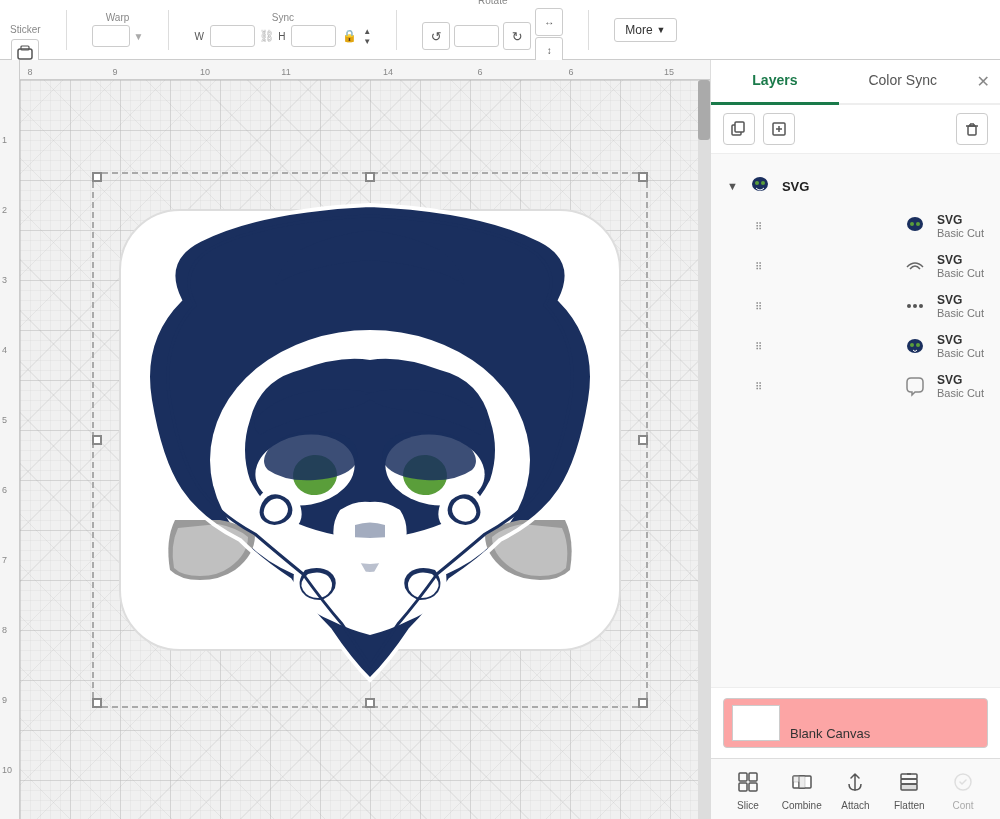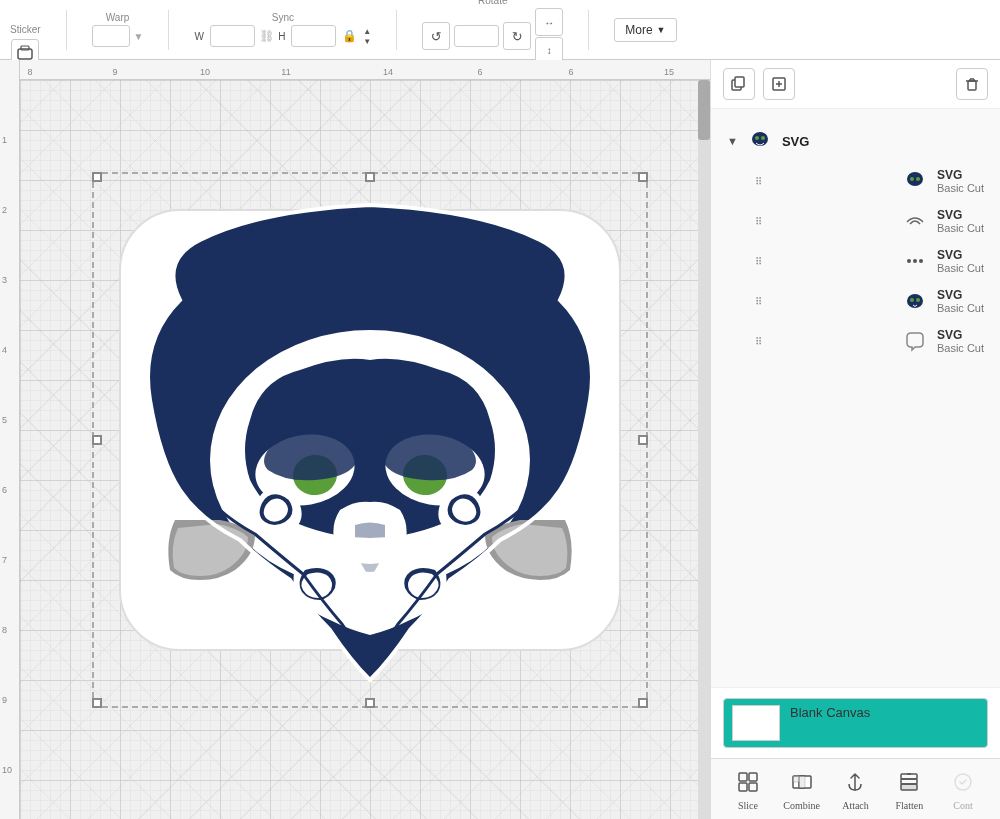--- a/index.html
+++ b/index.html
@@ -311,26 +311,26 @@
     }
 
     
     #blank-canvas-area {
       padding: 10px 12px;
       border-top: 1px solid #eee;
       background: #fff;
     }
     .blank-canvas-btn {
       display: flex;
-      align-items: flex-start;
+      align-items: flex-end;
       gap: 10px;
       padding: 6px 8px;
       border: 1px solid #ccc;
       border-radius: 4px;
-      background: #14b8a6;
+      background: #fca5a5;
       cursor: pointer;
       width: 100%;
     }
     .blank-canvas-preview {
       width: 48px;
       height: 36px;
       background: #fff;
       border: 1px solid #ccc;
     }
     .blank-canvas-label {
@@ -349,21 +349,20 @@
     }
     .bottom-btn {
       display: flex;
       flex-direction: column;
       align-items: center;
       gap: 3px;
       cursor: pointer;
       font-size: 10px;
       color: #555;
       min-width: 44px;
-      font-family: Liberation Serif, serif;
     }
     .bottom-btn .icon-box {
       width: 30px;
       height: 30px;
       display: flex;
       align-items: center;
       justify-content: center;
       font-size: 16px;
     }
     .bottom-btn.disabled {
@@ -557,20 +556,29 @@
       </div>
     </div>
 
     <div id="scrollbar-v">
       <div id="scrollbar-thumb"></div>
     </div>
   </div>
 
   <div id="right-panel">
 
+    <div id="panel-tabs">
+      <div class="panel-tab active" style="color: rgb(26, 122, 74); border-bottom-color: rgb(26, 122, 74);">
+        <span>Layers</span>
+      </div>
+      <div class="panel-tab">
+        <span>Color Sync</span>
+      </div>
+      <div id="panel-close">✕</div>
+    </div>
 
     <div id="panel-actions">
       <div class="panel-action-btn">
         <svg width="16" height="16" viewBox="0 0 16 16">
           <rect x="1" y="4" width="9" height="10" rx="1" fill="none" stroke="#555" stroke-width="1.5"></rect>
           <rect x="4" y="1" width="9" height="10" rx="1" fill="white" stroke="#555" stroke-width="1.5"></rect>
         </svg>
       </div>
       <div class="panel-action-btn">
         <svg width="16" height="16" viewBox="0 0 16 16">

